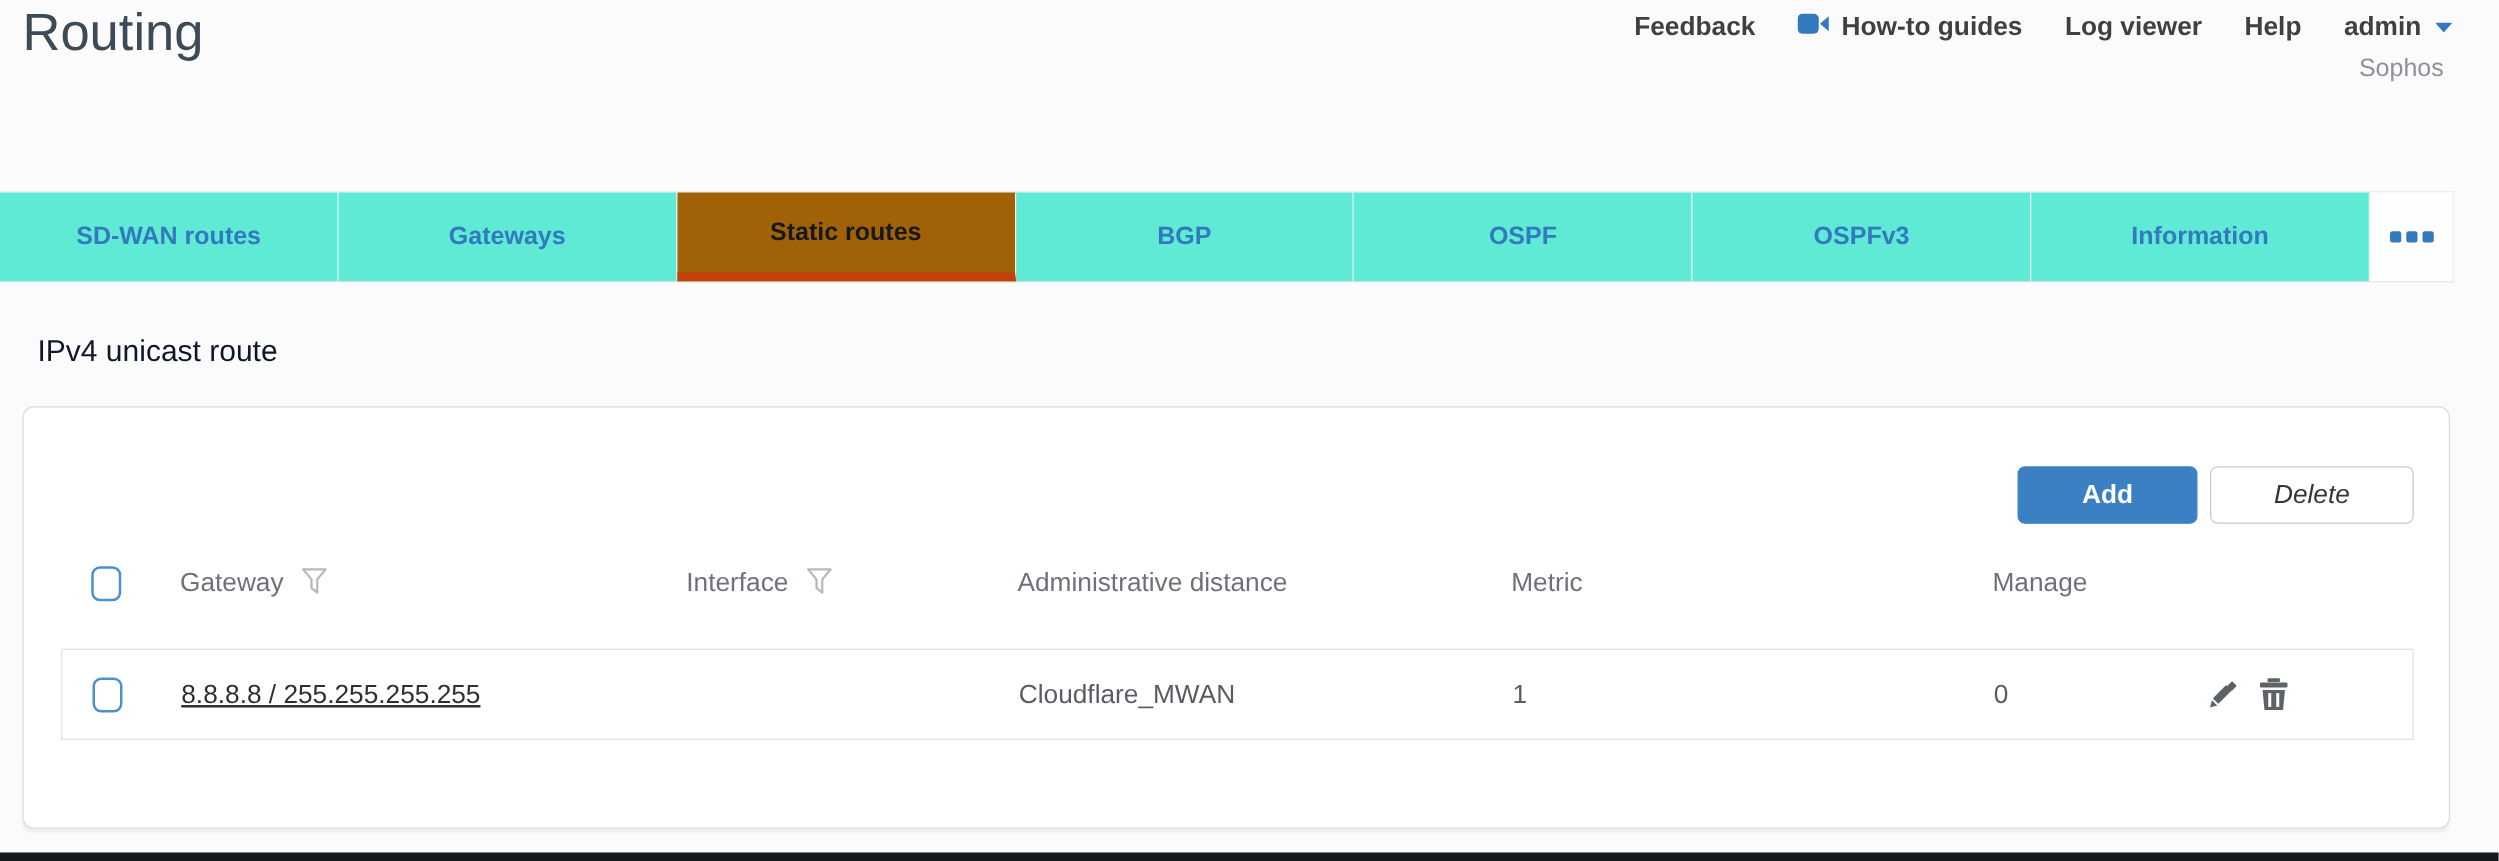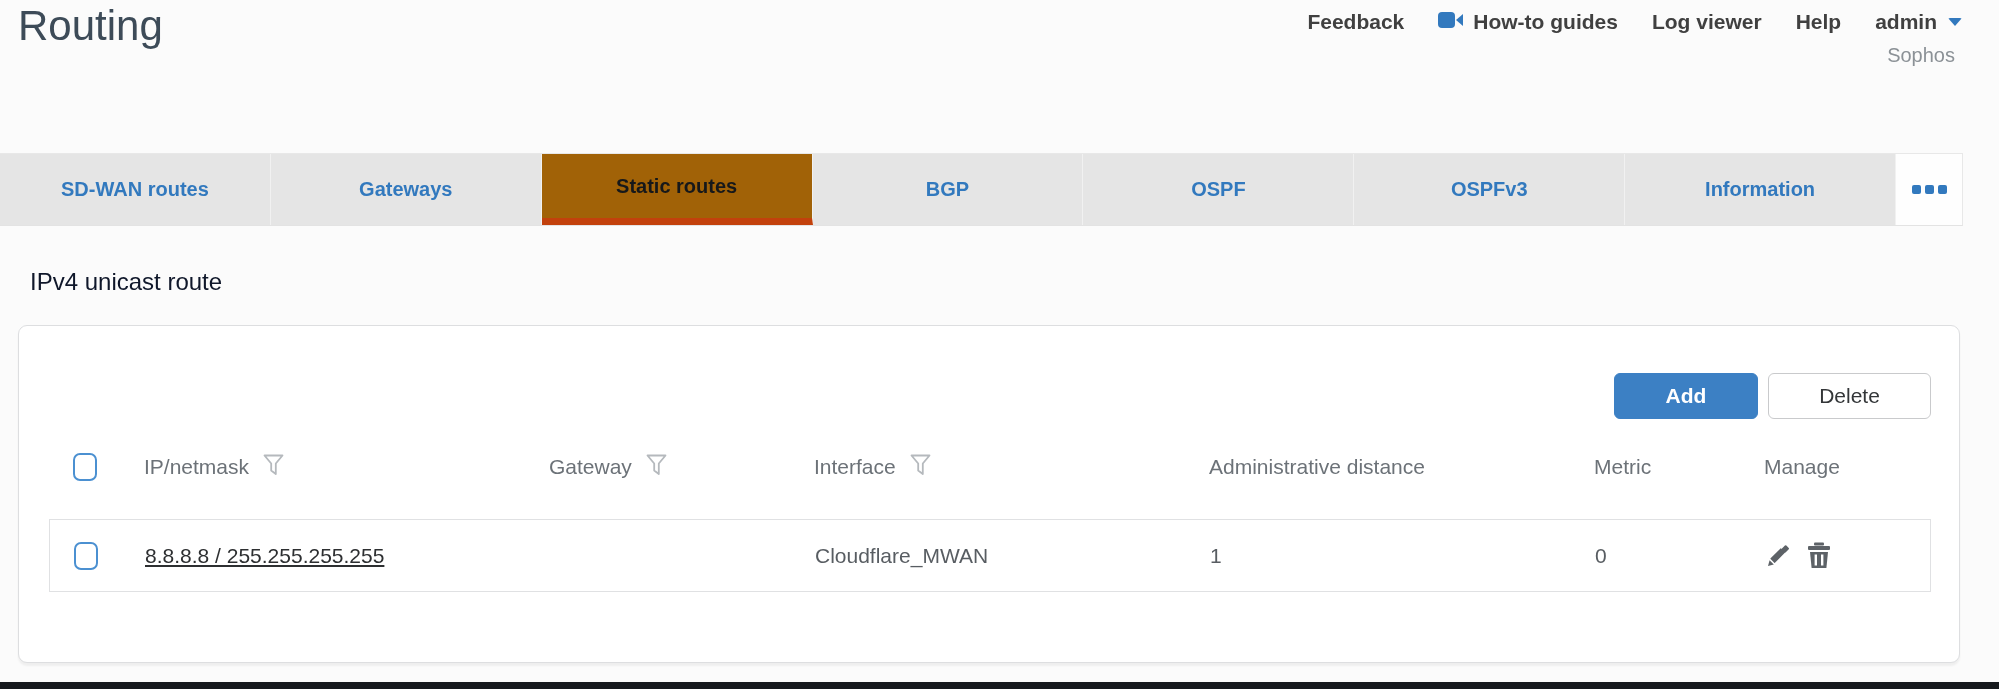--- a/index.html
+++ b/index.html
@@ -42,21 +42,21 @@
     border-bottom: 1px solid #e3e3e3;
     border-right: 1px solid #e8e8e8;
     display: flex; align-items: stretch;
   }
   .tab {
     flex: 1 1 0;
     display: flex; align-items: center; justify-content: center;
     font-size: 20px; font-weight: 700; color: #3279be;
     border-right: 1px solid #f1f1f1;
     cursor: pointer; position: relative;
-    background: #e5e5e5;
+    background: #5eead4;
   }
   .tab.active {
     color: #16181a; background: #a16207;
     border-bottom: 7px solid #c2410c;
   }
   .tab-overflow {
     flex: 0 0 66px;
     display: flex; align-items: center; justify-content: center; gap: 4px;
     cursor: pointer; background: #fefefe;
   }
@@ -84,21 +84,21 @@
   .btn {
     height: 46px; font-size: 21px; font-weight: 600;
     border-radius: 6px; cursor: pointer;
     display: flex; align-items: center; justify-content: center;
     font-family: "Liberation Sans", sans-serif;
   }
   .btn-primary {
     width: 144px; background: #3c80c4; color: #ffffff; border: 1px solid #3c80c4;
   }
   .btn-secondary {
-    width: 163px; background: #ffffff; color: #333638; border: 1px solid #c9cacc; font-weight: 400;
+    width: 163px; background: #ffffff; color: #333638; border: 1px solid #c9cacc; font-weight: 400; font-style: italic;
   }
 
   
   .grid-row {
     display: grid;
     grid-template-columns: 95px 405px 265px 395px 385px 170px 1fr;
     align-items: center;
   }
   .table-header {
     position: absolute; top: 113px; left: 30px; width: 1882px; height: 56px;
@@ -176,28 +176,20 @@
   <div class="toolbar">
     <button class="btn btn-primary">Add</button>
     <button class="btn btn-secondary">Delete</button>
   </div>
 
   <div class="table-header grid-row">
     <div class="hcell">
       <div class="checkbox"></div>
     </div>
     <div class="hcell">
-      <span>IP/netmask</span>
-      <span class="funnel">
-        <svg width="21" height="24" viewBox="0 0 21 24">
-            <path d="M1.5 1.5 H19.5 L12.8 9.5 V20 L8.2 16.5 V9.5 Z" fill="none" stroke="#b5b9bd" stroke-width="1.8" stroke-linejoin="round"></path>
-          </svg>
-      </span>
-    </div>
-    <div class="hcell">
       <span>Gateway</span>
       <span class="funnel">
         <svg width="21" height="24" viewBox="0 0 21 24">
             <path d="M1.5 1.5 H19.5 L12.8 9.5 V20 L8.2 16.5 V9.5 Z" fill="none" stroke="#b5b9bd" stroke-width="1.8" stroke-linejoin="round"></path>
           </svg>
       </span>
     </div>
     <div class="hcell">
       <span>Interface</span>
       <span class="funnel">

